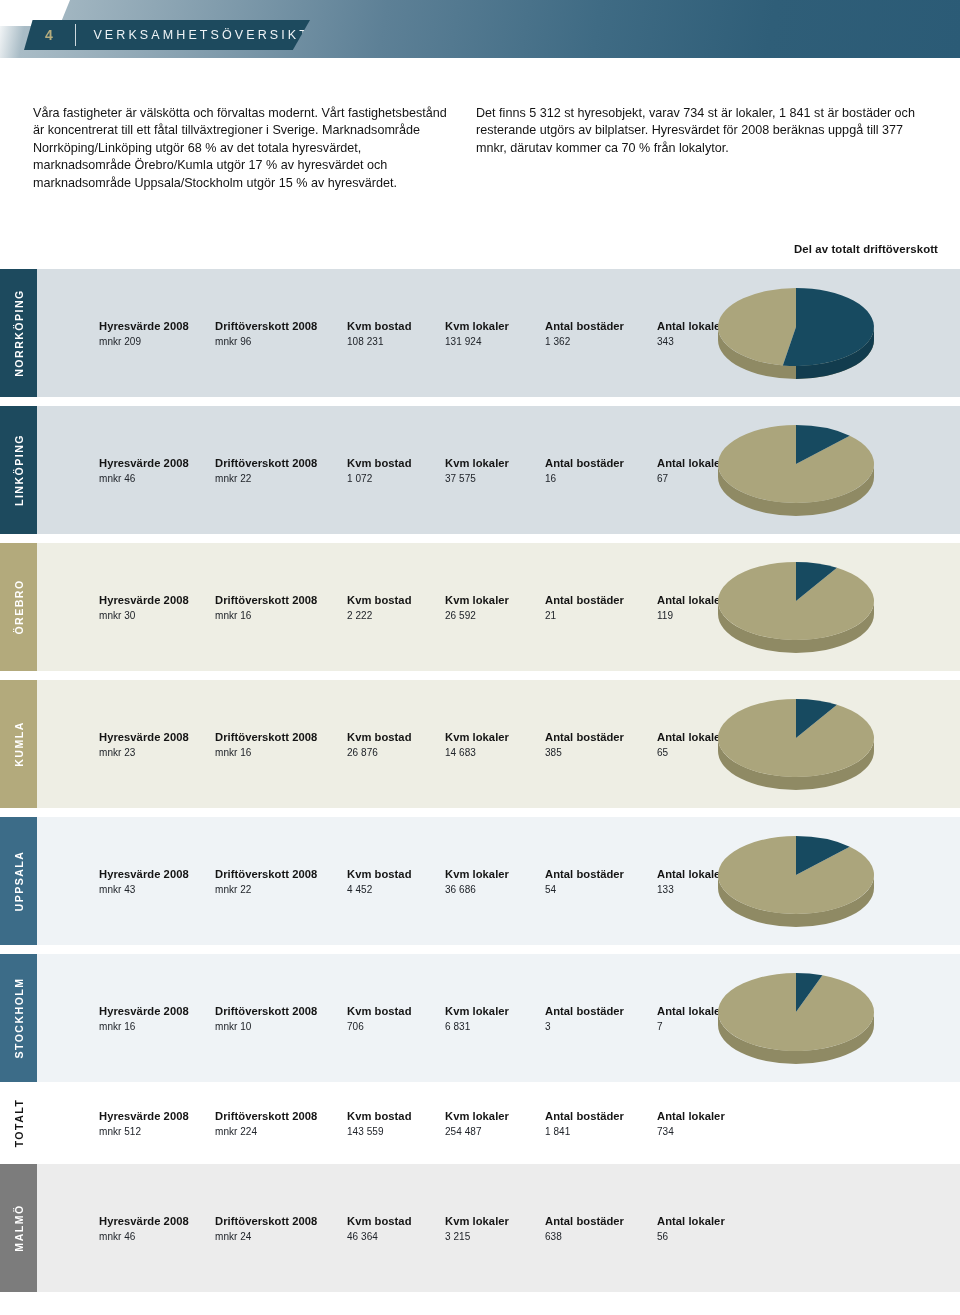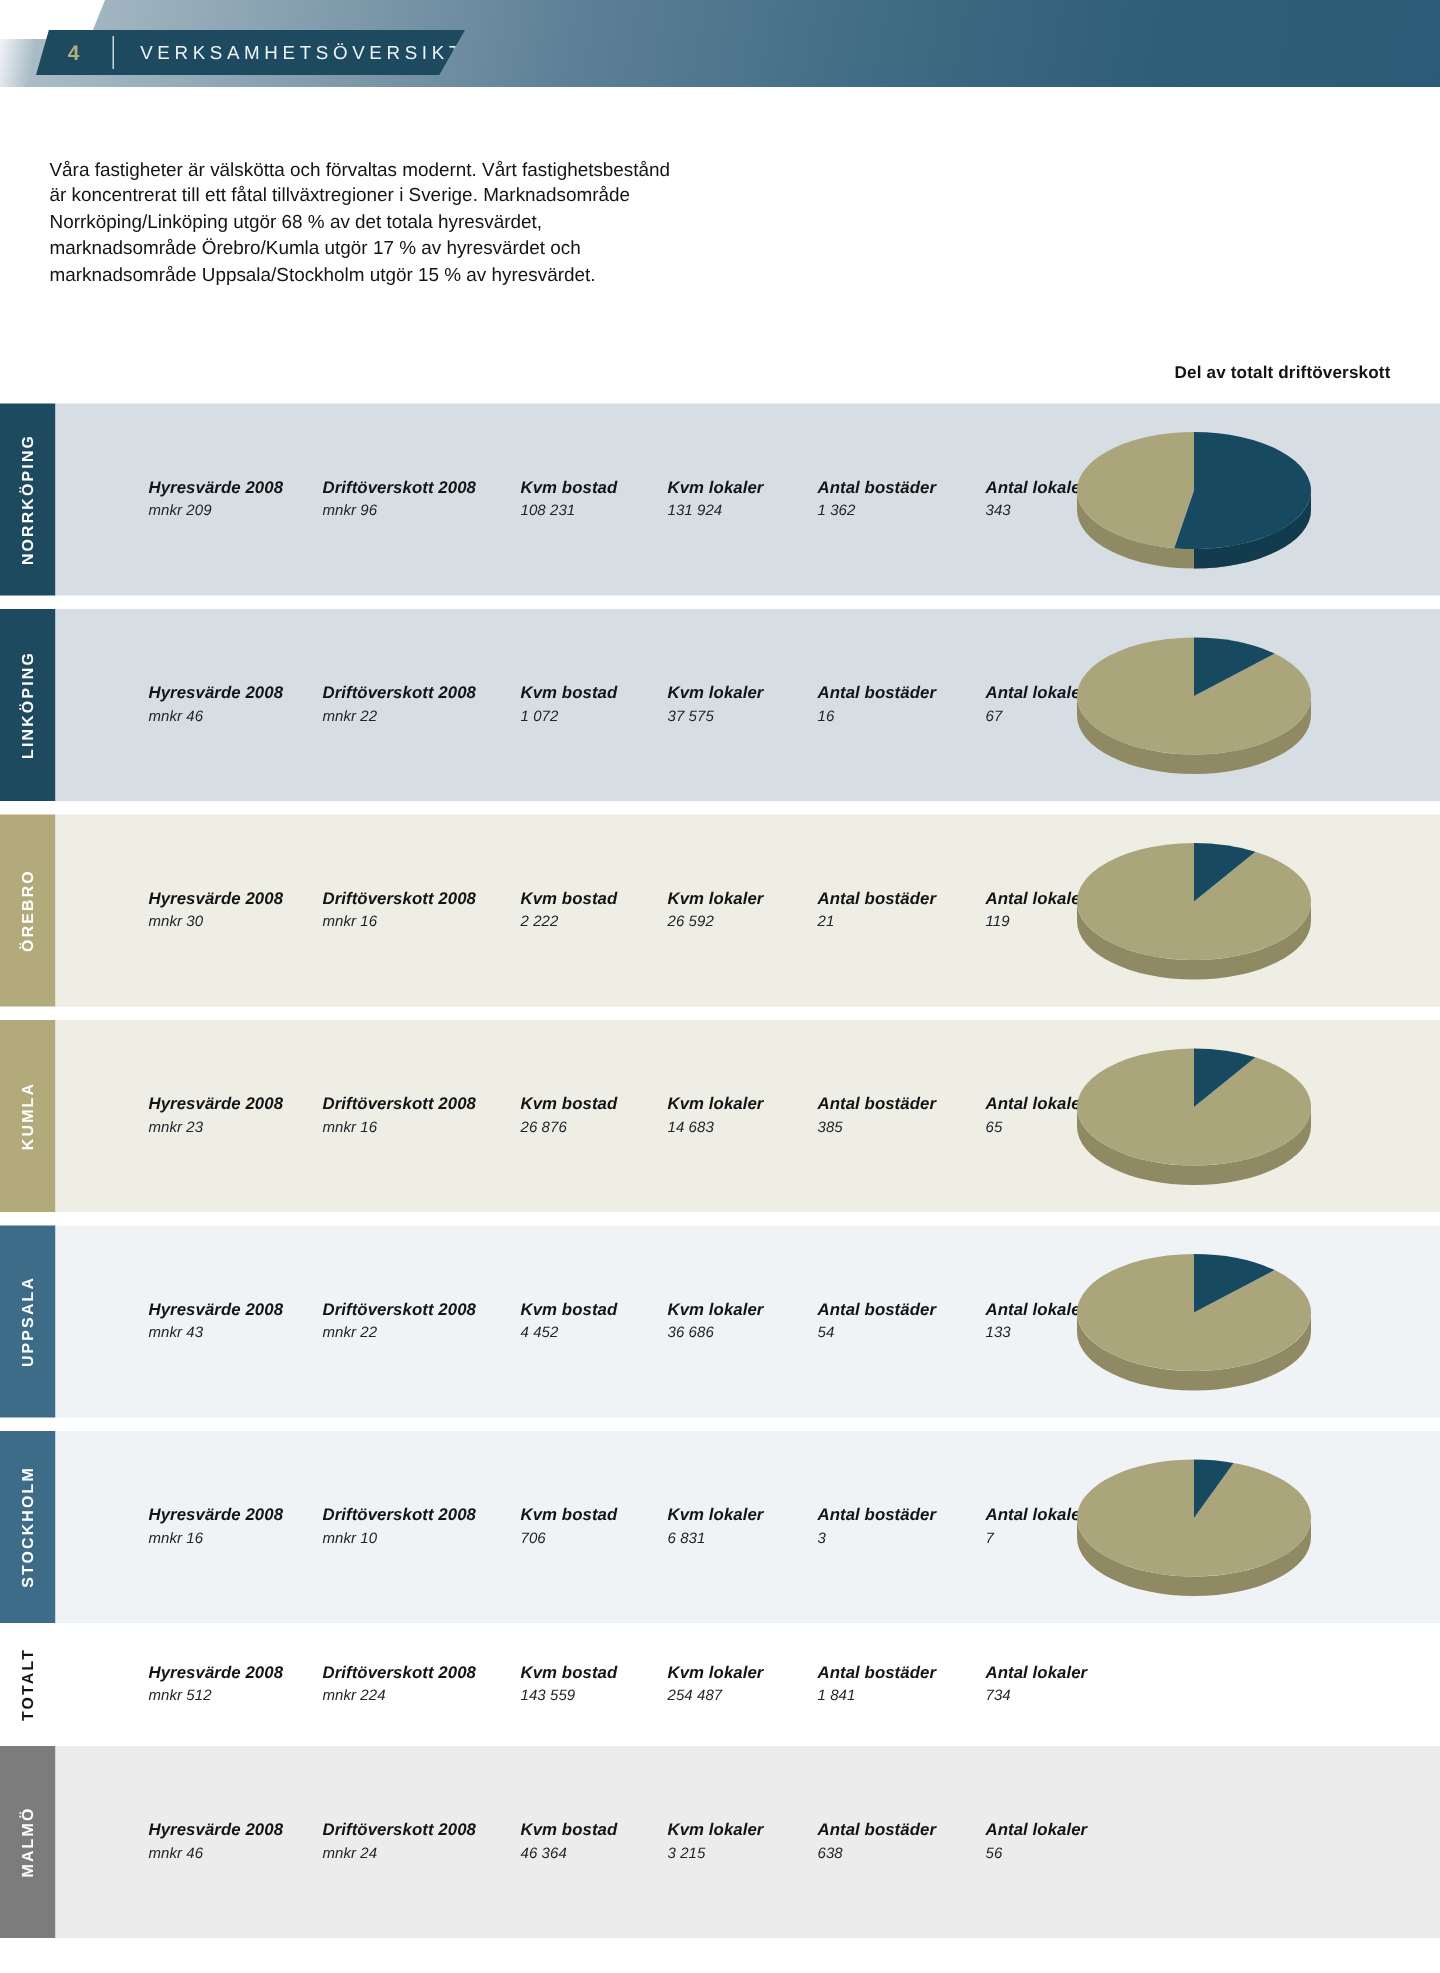--- a/index.html
+++ b/index.html
@@ -92,21 +92,21 @@
     color: #141414;
     text-align: left;
   }
   .intro-col-left { width: 425px; margin-left: 33px; }
   .intro-col-right { width: 450px; margin-left: 18px; }
   .intro-col p + p { text-indent: 14px; }
 
   
   .pie-heading {
     position: absolute;
-    right: 33px; top: 243px;
+    right: 22px; top: 243px;
     font-size: 11.4px;
     font-weight: 700;
     color: #141414;
     letter-spacing: 0.1px;
   }
 
   
   .rows {
     position: absolute;
     left: 0; top: 269px;
@@ -131,21 +131,20 @@
     white-space: nowrap;
     font-size: 10.6px;
     font-weight: 700;
     letter-spacing: 1.45px;
     color: #ffffff;
   }
   .row-body {
     position: relative;
     flex: 1 1 auto;
     display: flex;
-    font-style: italic;
   }
   .cells {
     position: relative;
     flex: 0 0 660px;
     height: 100%;
   }
   .cell {
     position: absolute;
     top: 50%;
     transform: translateY(-50%);
@@ -211,20 +210,21 @@
       <div class="header-divider"></div>
       <div class="header-title">VERKSAMHETSÖVERSIKT</div>
     </div>
   </div>
 
   <div class="intro">
     <div class="intro-col intro-col-left">
       <p>Våra fastigheter är välskötta och förvaltas modernt. Vårt fastighetsbestånd är koncentrerat till ett fåtal tillväxtregioner i Sverige. Marknadsområde Norrköping/Linköping utgör 68 % av det totala hyresvärdet, marknadsområde Örebro/Kumla utgör 17 % av hyresvärdet och marknadsområde Uppsala/Stockholm utgör 15 % av hyresvärdet.</p>
     </div>
     <div class="intro-col intro-col-right">
+      <p>Det finns 5 312 st hyresobjekt, varav 734 st är lokaler, 1 841 st är bostäder och resterande utgörs av bilplatser. Hyresvärdet för 2008 beräknas uppgå till 377 mnkr, därutav kommer ca 70 % från lokalytor.</p>
     </div>
   </div>
 
   <div class="pie-heading">Del av totalt driftöverskott</div>
 
   <div class="rows" id="rows-container">
       <div class="row pal-darkteal row-h-tall">
         <div class="row-tab">
           <span class="row-tab-label">NORRKÖPING</span>
         </div>

